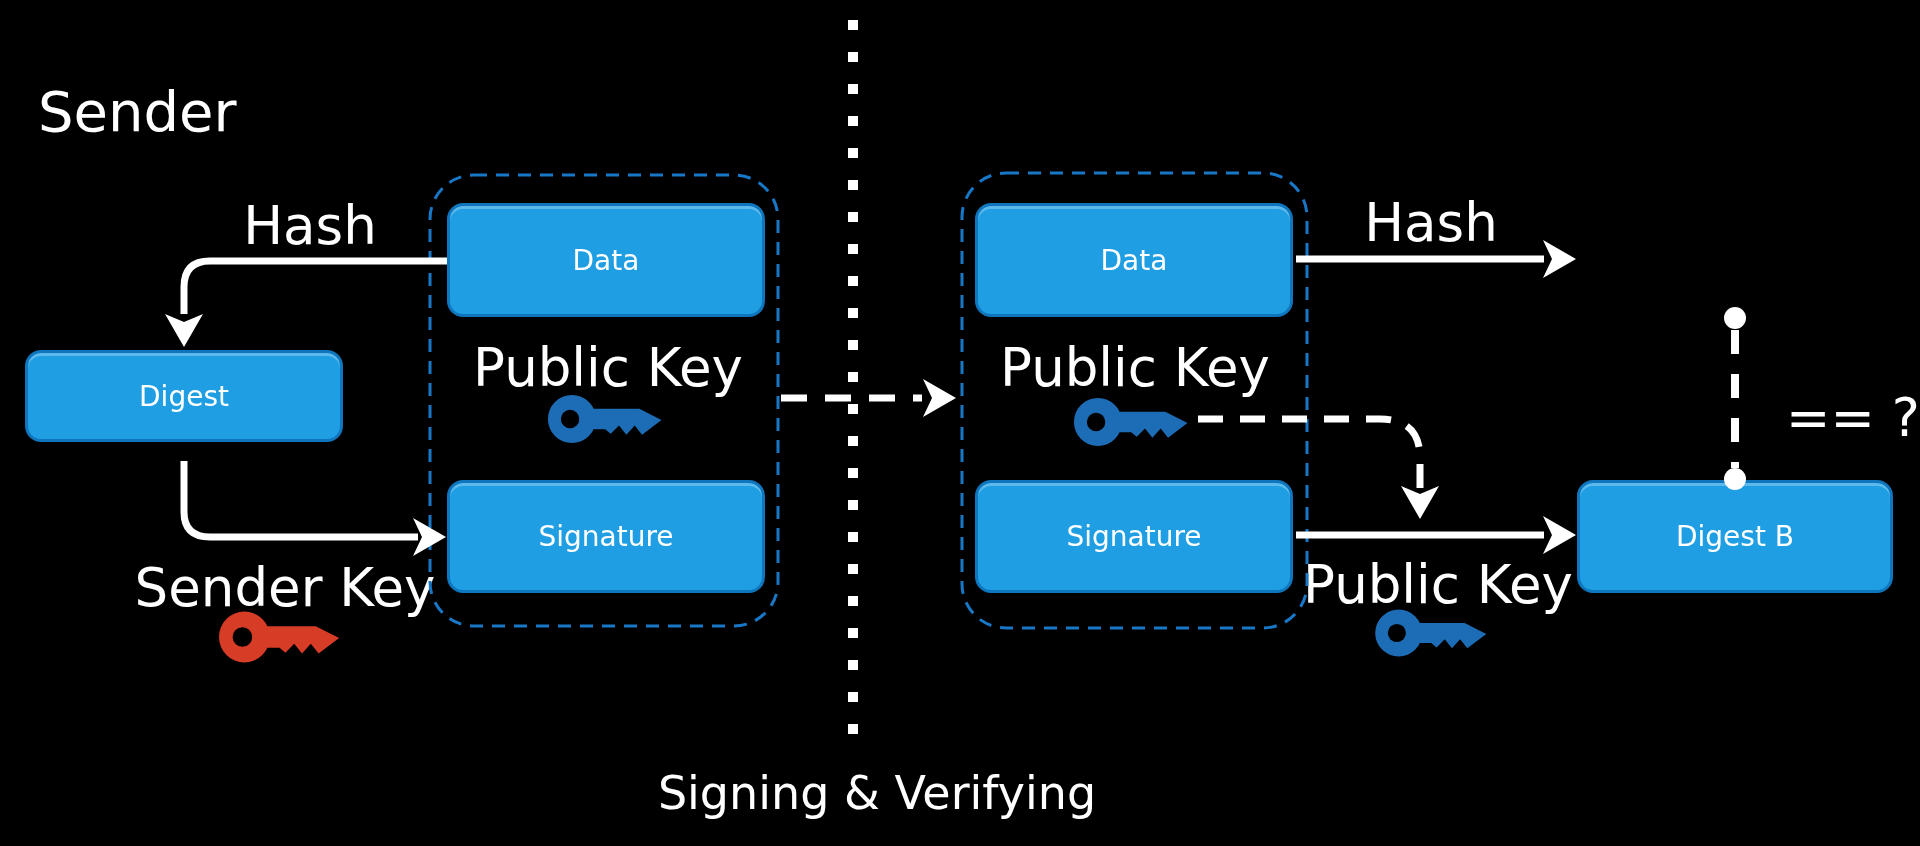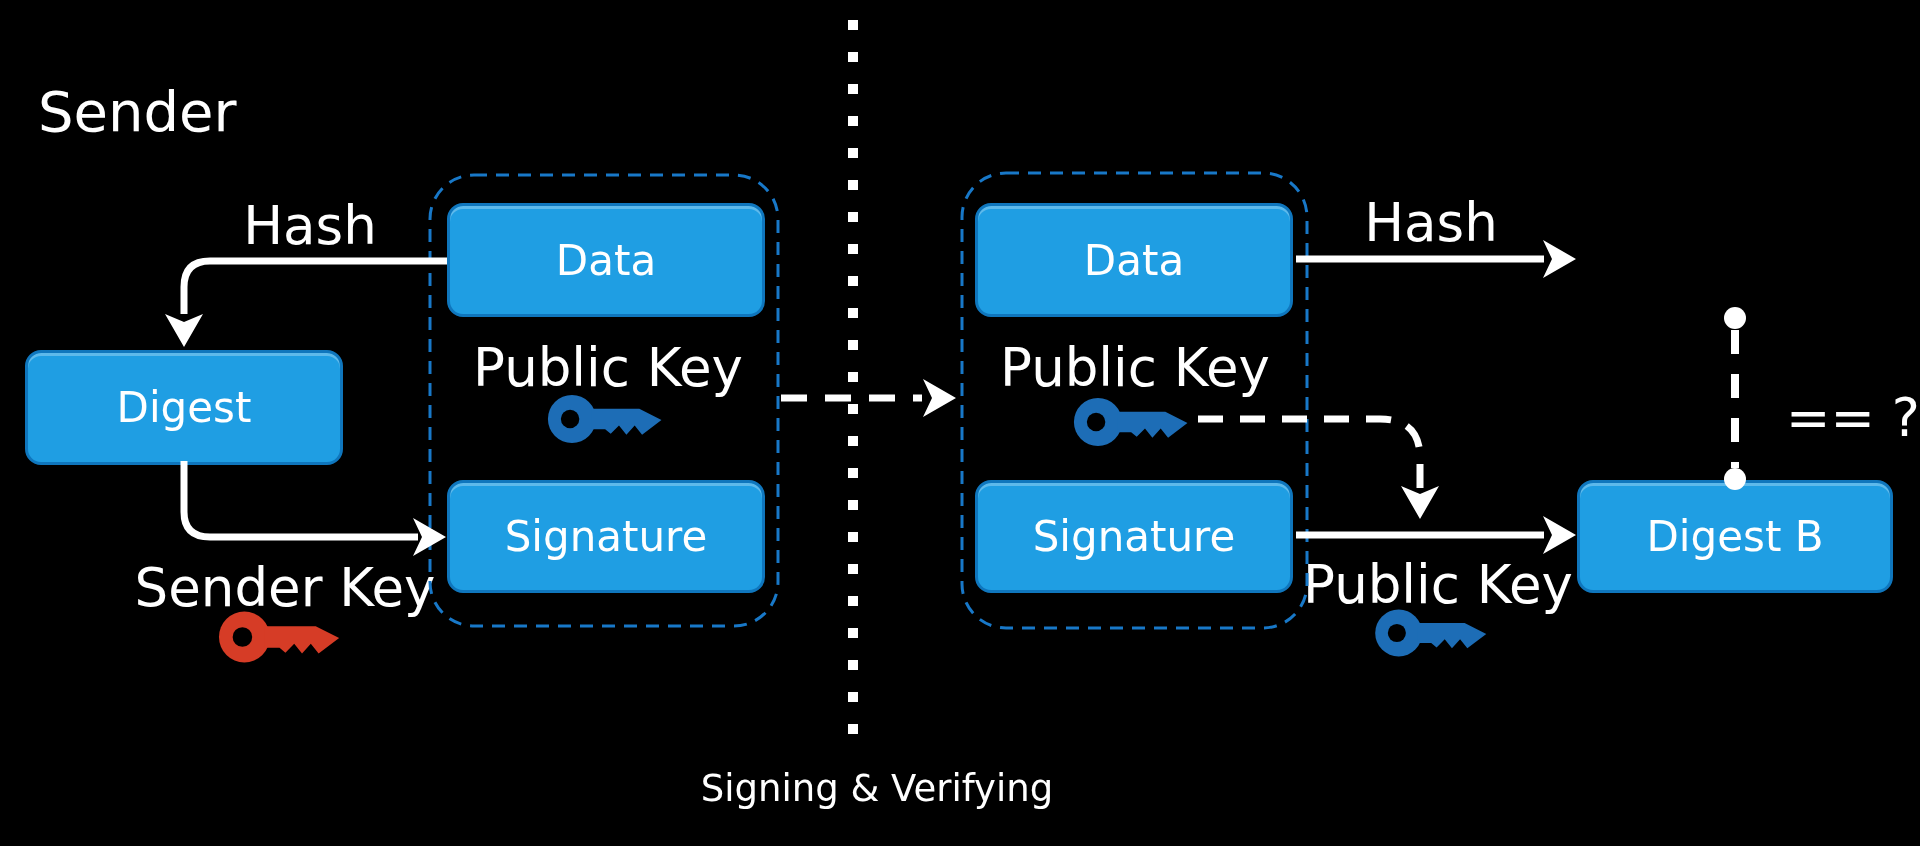--- a/index.html
+++ b/index.html
@@ -3,28 +3,28 @@
 <meta charset="utf-8">
 <style>
   html,body{margin:0;padding:0;background:#000;}
   body{width:1920px;height:846px;overflow:hidden;
        font-family:"DejaVu Sans","Liberation Sans",sans-serif;}
   #canvas{position:relative;width:1920px;height:846px;background:var(--background,#000);}
 
   .label{position:absolute;color:#fff;font-size:53px;line-height:1;white-space:nowrap;z-index:2;}
   .centered{transform:translateX(-50%);}
   .section-label{font-size:56px;}
-  .title-label{font-size:37px;}
+  .title-label{font-size:46px;}
 
   .box{position:absolute;display:flex;align-items:center;justify-content:center;
        background:var(--box-fill,#1f9ee3);
        border:3px solid var(--box-border,#0f76bd);
        border-radius:16px;
        box-shadow:inset 0 3px 0 rgba(255,255,255,.28);
-       color:var(--box-text,#fff);font-size:42px;z-index:2;box-sizing:border-box;}
+       color:var(--box-text,#fff);font-size:28px;z-index:2;box-sizing:border-box;}
   .box.bold{font-weight:normal;}
 
   svg.overlay{position:absolute;left:0;top:0;z-index:3;pointer-events:none;}
   .line{stroke:var(--connector-white,#fff);stroke-width:7;fill:none;}
   .line.thick{stroke-width:8;}
   .arrowhead{fill:var(--connector-white,#fff);stroke:none;}
   .dot{fill:var(--connector-white,#fff);}
   .outline{stroke:var(--group-outline,#1878c8);stroke-width:3;fill:none;
            stroke-dasharray:13 9;}
   .divider{stroke:var(--connector-white,#fff);stroke-width:10;fill:none;
@@ -67,21 +67,21 @@
 
     <circle class="dot" cx="1735" cy="318" r="11"></circle>
     <path class="line thick" d="M1735 330 V468" stroke-dasharray="24 20"></path>
     <circle class="dot" cx="1735" cy="479" r="11"></circle>
   </svg>
 
   <div class="label section-label" style="left:38px;top:84px">Sender</div>
 
   <div class="label centered" style="left:310px;top:199px">Hash</div>
 
-  <div class="box" style="left:25px;top:350px;width:318px;height:115px">
+  <div class="box" style="left:25px;top:350px;width:318px;height:92px">
     <span>Digest</span>
   </div>
 
   <div class="box" style="left:447px;top:203px;width:318px;height:114px">
     <span>Data</span>
   </div>
 
   <div class="label centered" style="left:608px;top:341px">Public Key</div>
 
   <svg class="key key-blue" style="left:547px;top:390px" width="120" height="58" viewBox="0 0 130 62">

